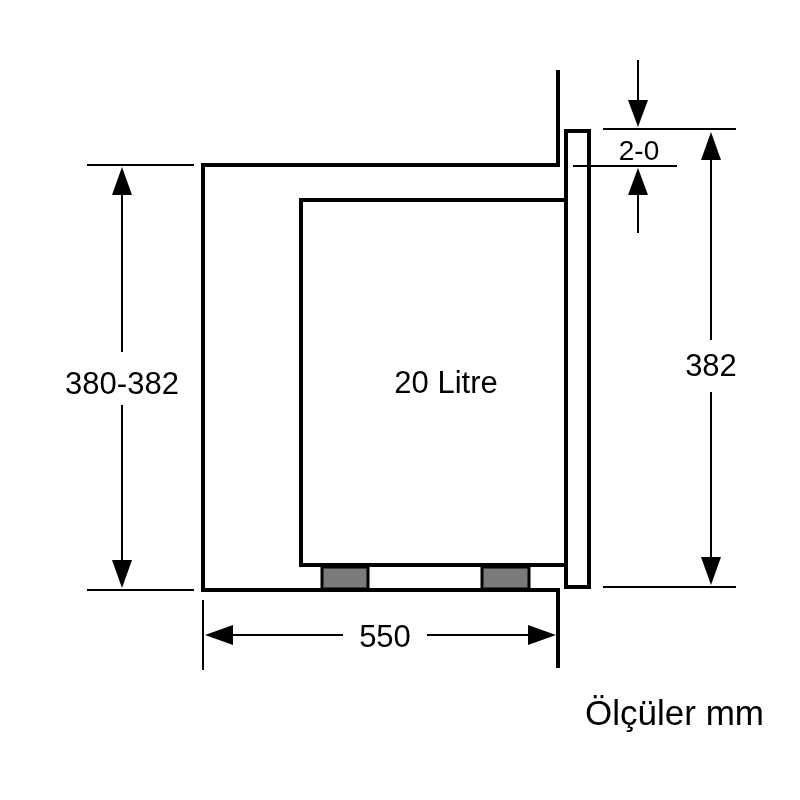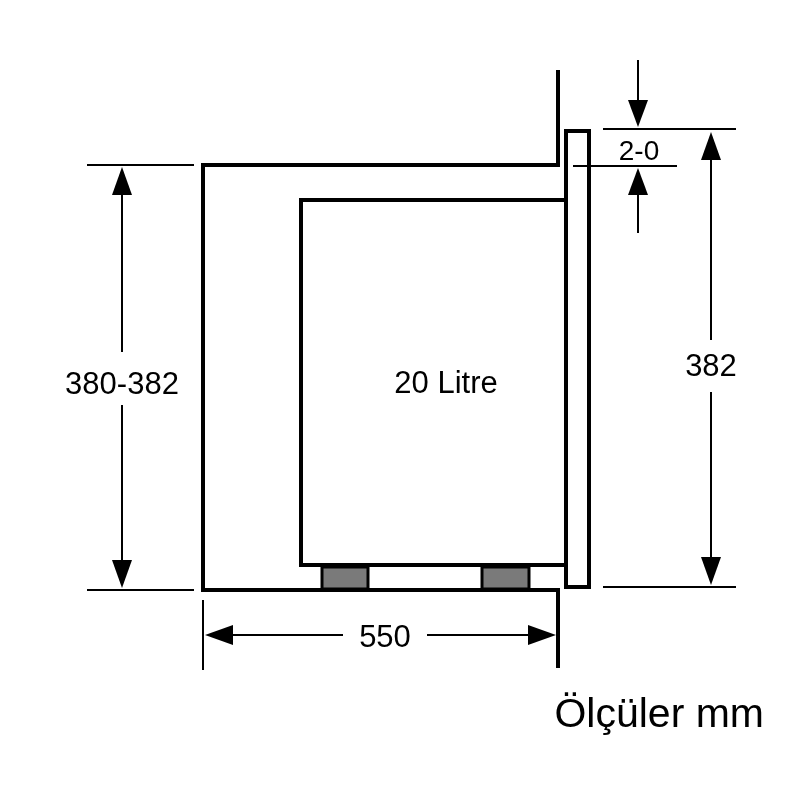--- a/index.html
+++ b/index.html
@@ -1,21 +1,21 @@
 <!DOCTYPE html>
 <html><head>
   <meta charset="utf-8">
   <style>
     html, body { margin: 0; padding: 0; background: #ffffff; }
     body { width: 800px; height: 800px; position: relative; overflow: hidden; }
     svg { position: absolute; left: 0; top: 0; }
     .label { font-family: "Liberation Sans", sans-serif; fill: #000000; }
     .note {
       position: absolute; right: 36px; top: 695px;
-      font-family: "Liberation Sans", sans-serif; font-size: 41px;
+      font-family: "Liberation Sans", sans-serif; font-size: 35px;
       line-height: 36px; color: #000; text-align: left;
     }
   </style>
 </head>
 <body>
 
 <svg width="800" height="800" viewBox="0 0 800 800">
 
   <polyline points="558,70 558,165 203,165 203,590 558,590 558,668" fill="none" stroke="#000" stroke-width="4"></polyline>
 

